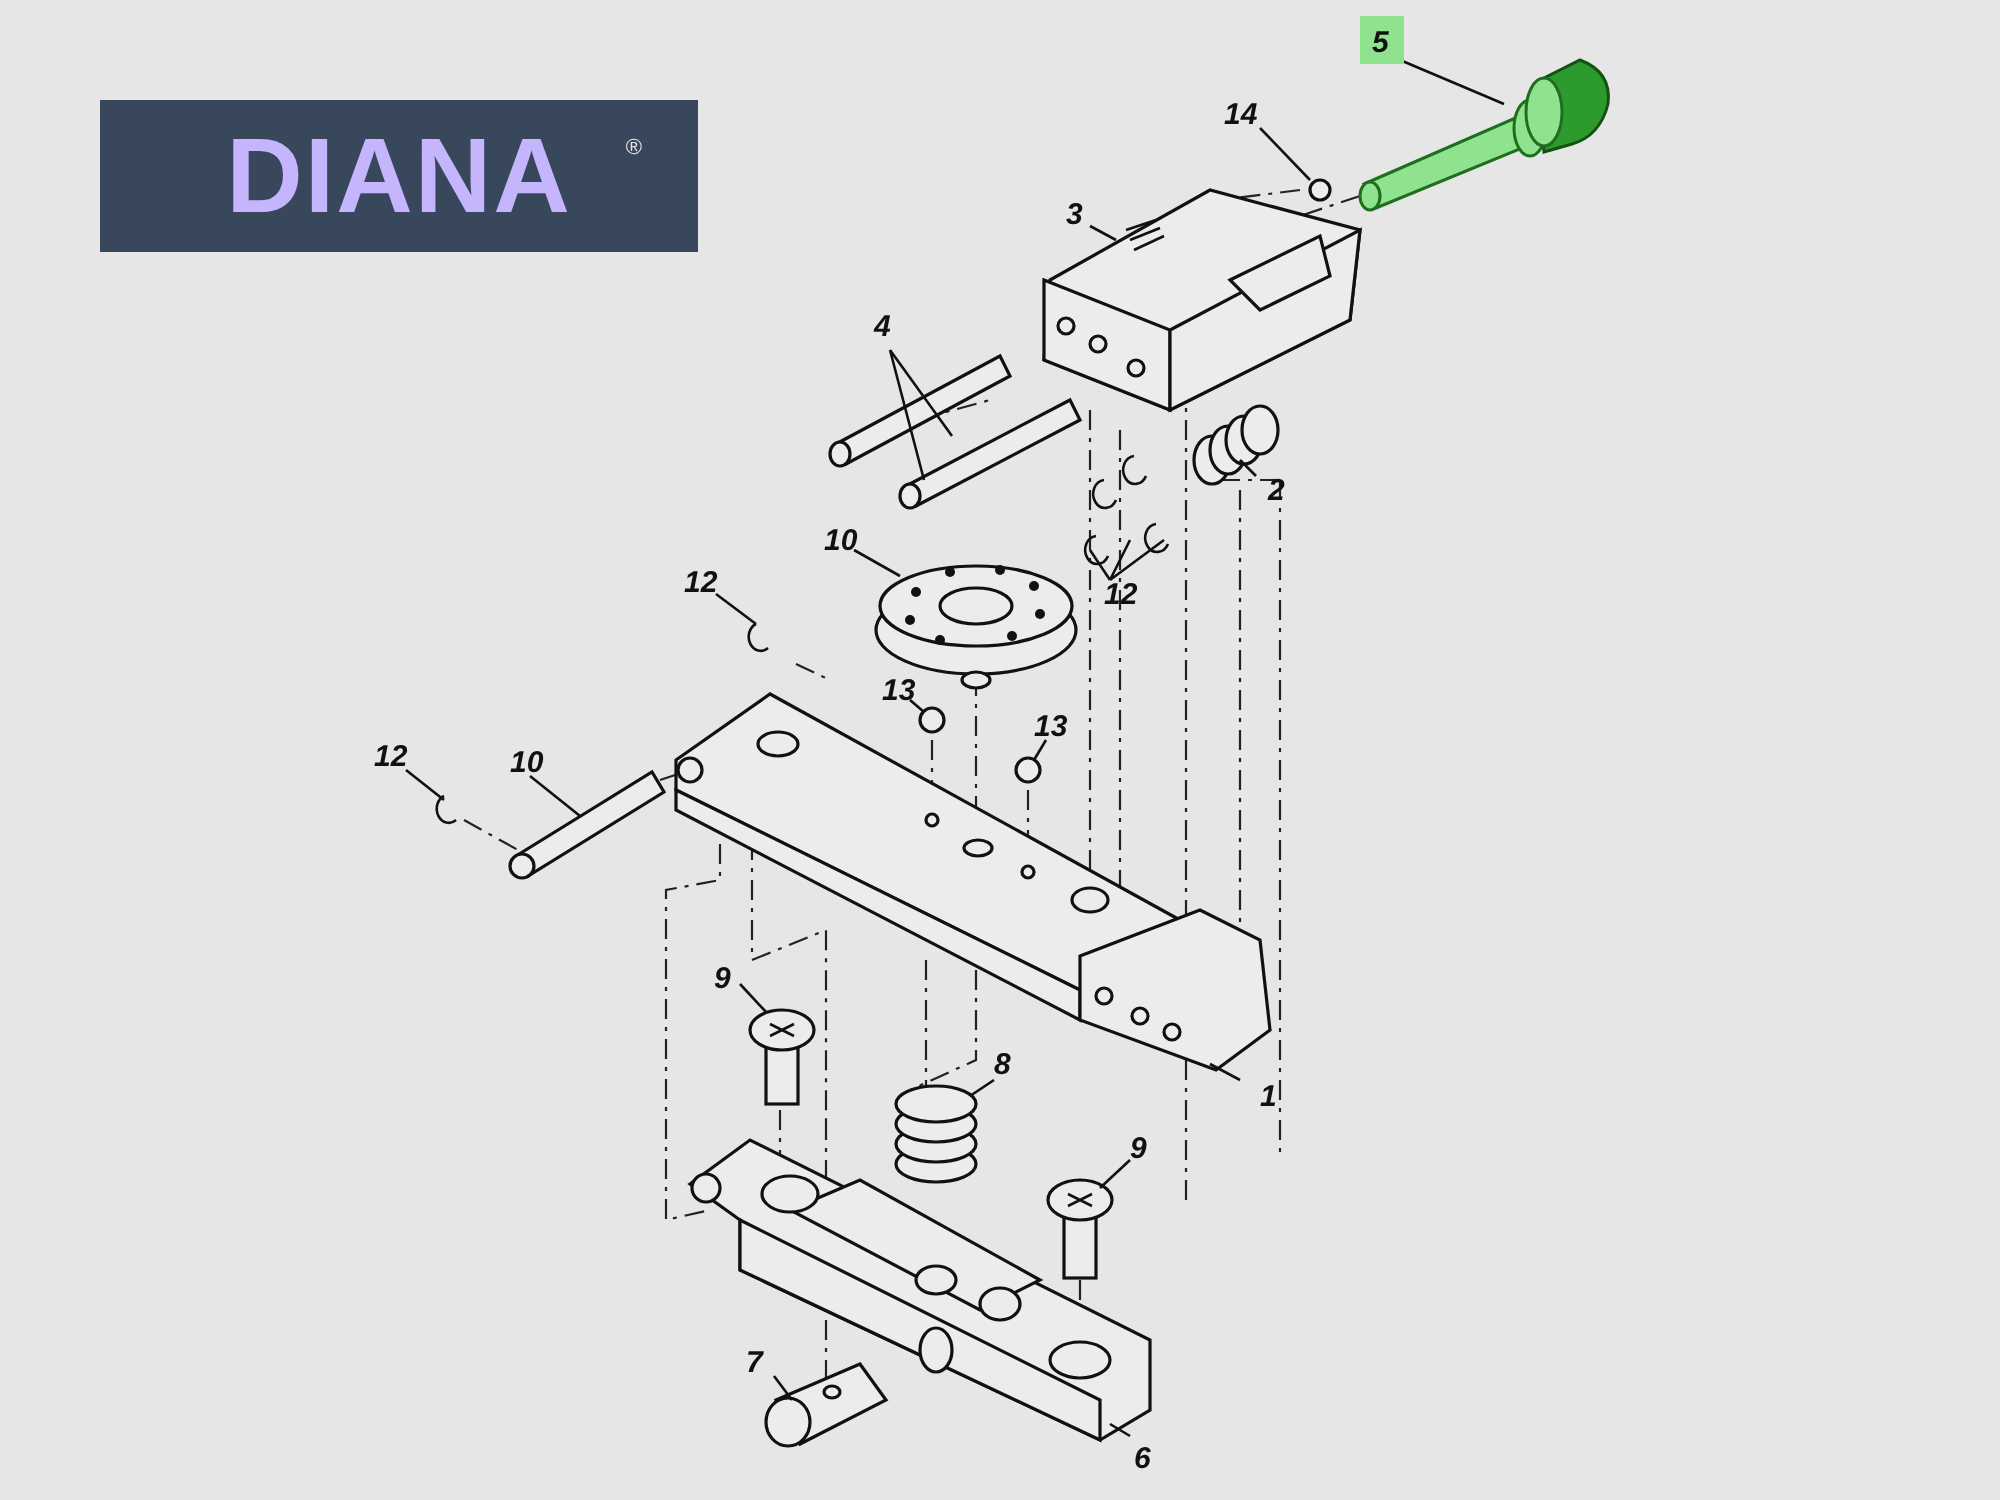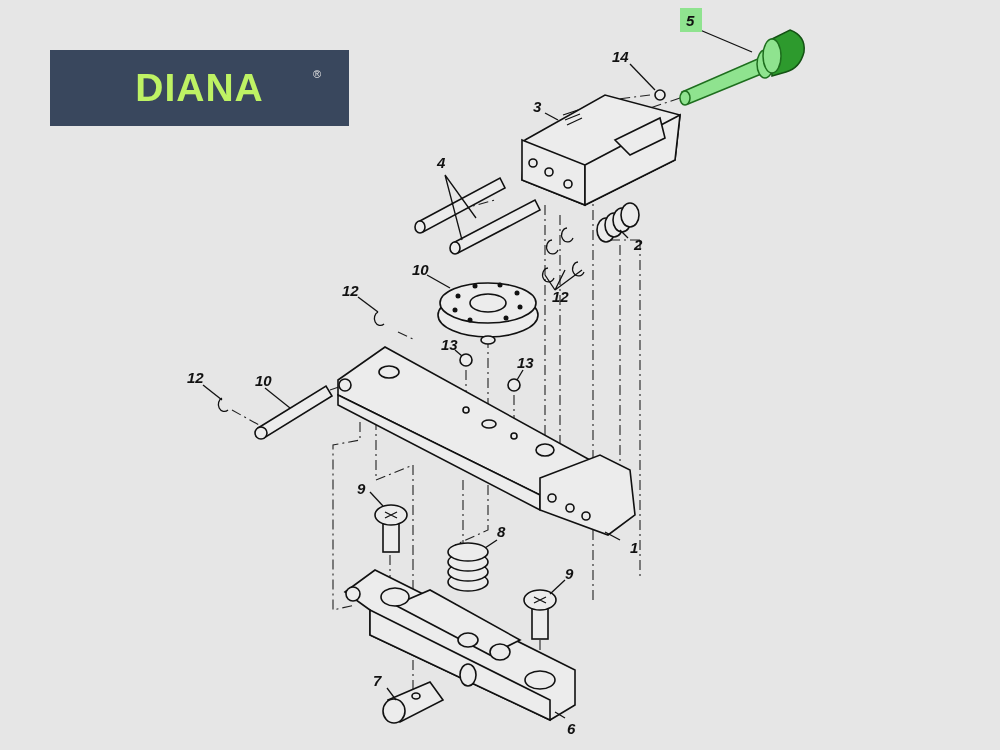--- a/index.html
+++ b/index.html
@@ -1,20 +1,20 @@
 <!DOCTYPE html>
 <html><head>
 <meta charset="utf-8">
 <style>
   html, body { margin:0; padding:0; }
   body { width:1000px; height:750px; background:#e6e6e6; position:relative; overflow:hidden;
          font-family:"Liberation Sans", sans-serif; }
   .logo { position:absolute; left:50px; top:50px; width:299px; height:76px; background:#39475d;
           display:flex; align-items:center; justify-content:center; }
-  .logo-text { color:#bef264; font-weight:bold; font-size:39px; letter-spacing:1px;
+  .logo-text { color:#c4b5fd; font-weight:bold; font-size:53px; letter-spacing:1px;
                font-family:"Liberation Sans", sans-serif; }
   .logo-reg { position:absolute; right:28px; top:18px; color:#e6e6e6; font-size:11px; }
   svg.diagram { position:absolute; left:0; top:0; }
   .lbl { font-family:"Liberation Sans", sans-serif; font-style:italic; font-weight:bold; font-size:15px; fill:#111; }
   .ln { stroke:#111; stroke-width:1.3; fill:none; }
   .part { stroke:#111; stroke-width:1.6; fill:#ececec; }
   .dash { stroke:#222; stroke-width:1.1; fill:none; stroke-dasharray:10 4 2 4; }
   .hl { fill:#8fe38f; stroke:#1e6e1e; stroke-width:1.5; }
   .hl-dark { fill:#2d9a2d; stroke:#145214; stroke-width:1.5; }
   .badge { fill:#8fe38f; }

